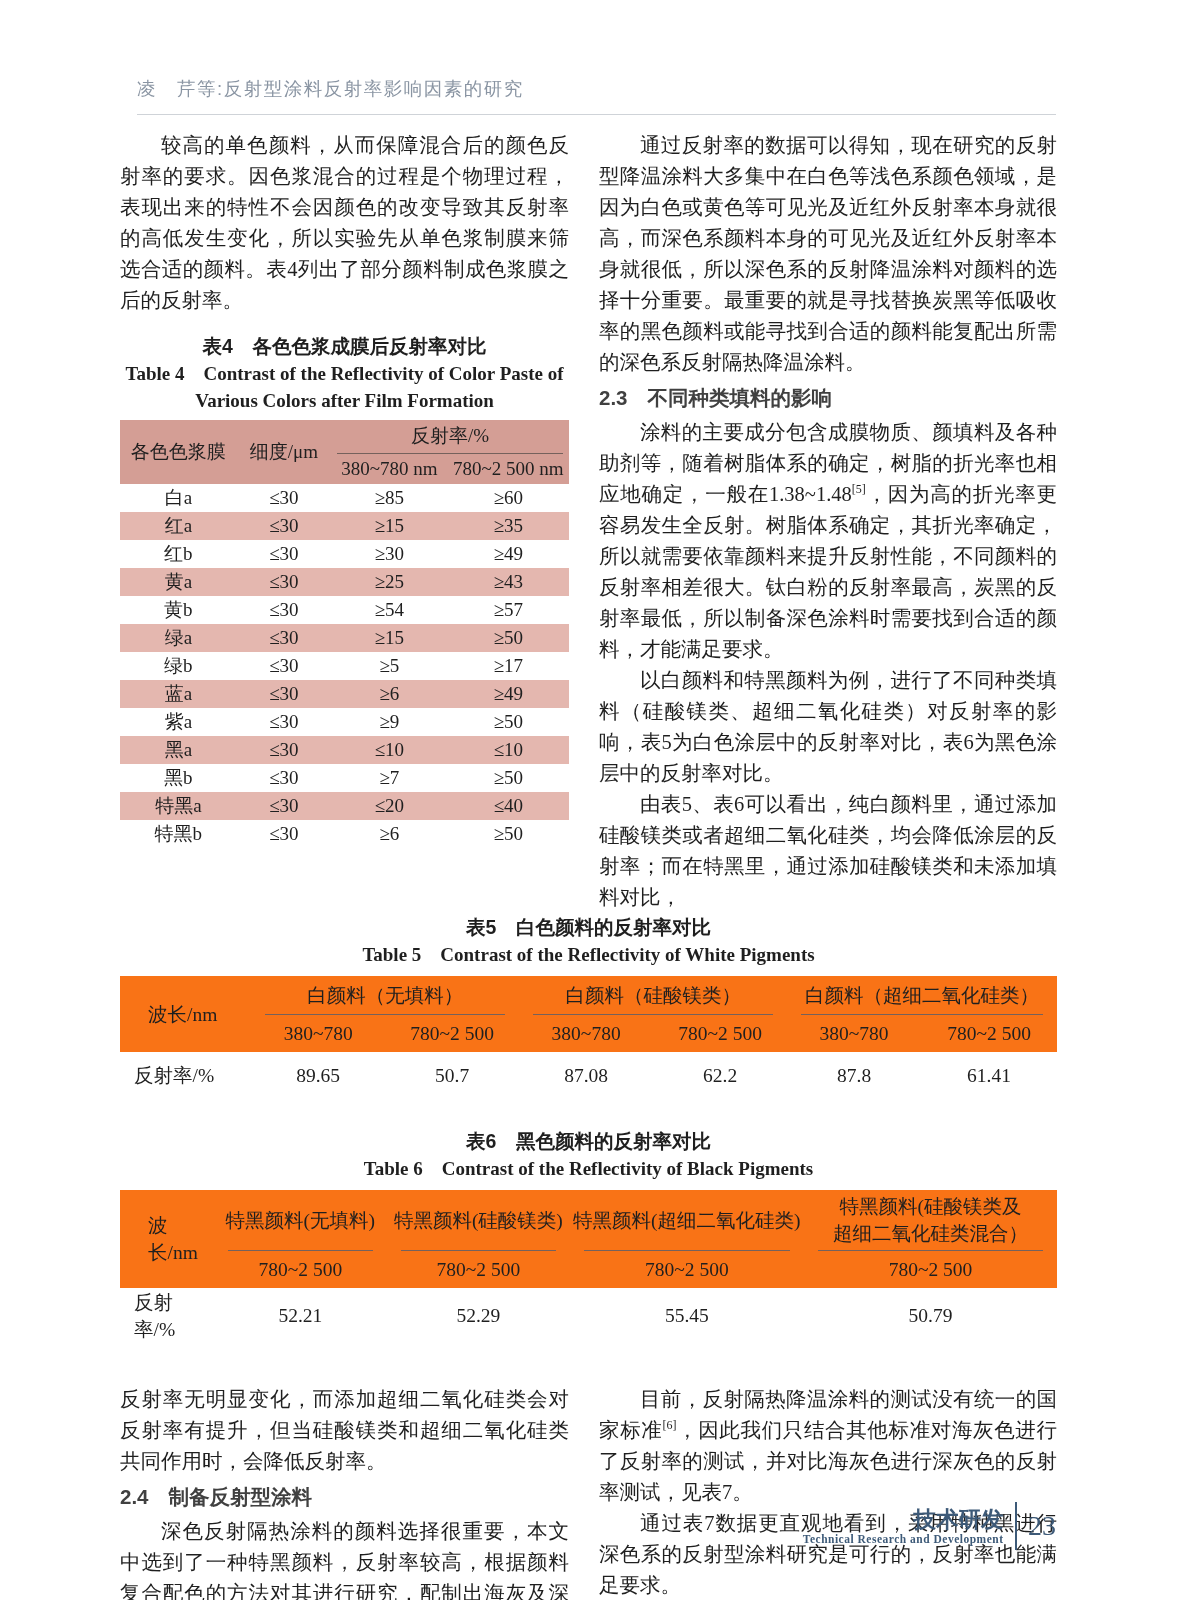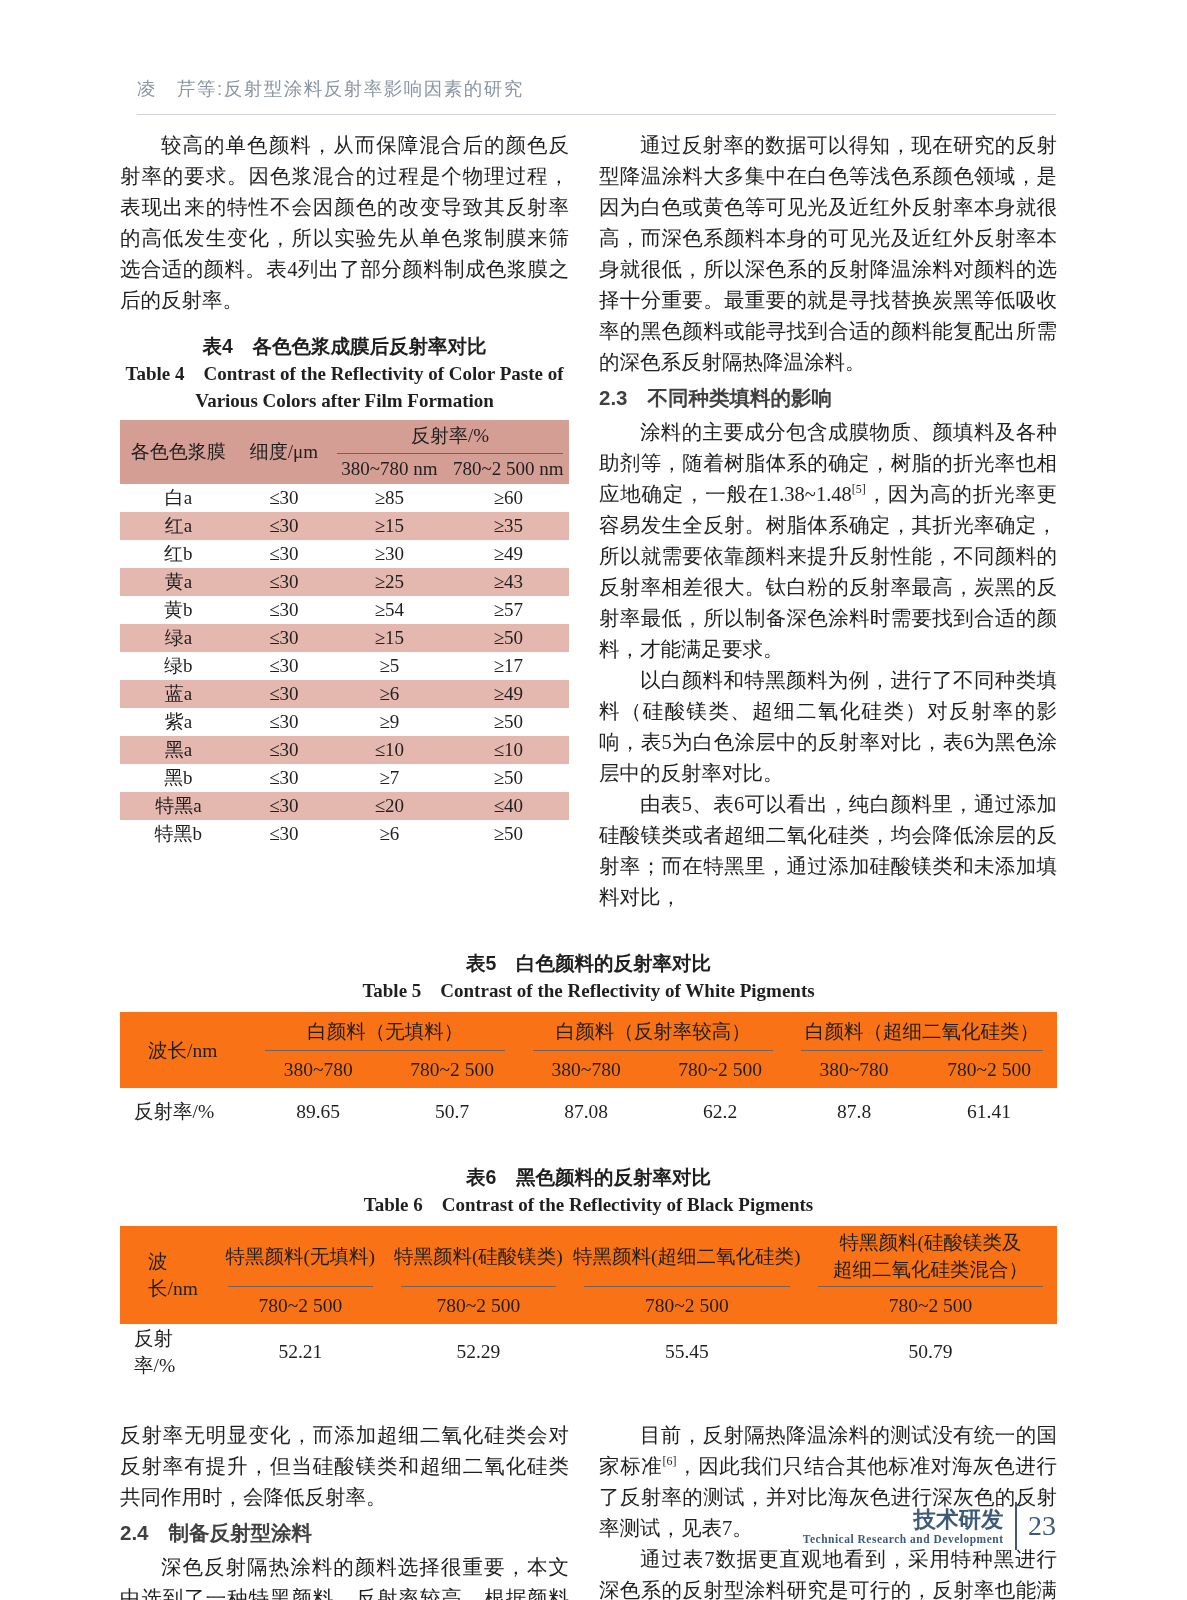--- a/index.html
+++ b/index.html
@@ -34,21 +34,21 @@
   .t4 th{font-weight:normal;}
   .t4 thead th{background:#d49e95;}
   .t4 th,.t4 td{text-align:center;padding:0;}
   .t4 thead .rh{vertical-align:middle;}
   .t4 .grp-u{margin:0 6px;border-bottom:1px solid #75615c;padding:3px 0 4px 0;}
   .t4 thead tr.subrow th{height:30px;}
   .t4 tbody td{height:28px;}
   .t4 tbody tr:nth-child(even){background:#e4b7af;}
 
   
-  .tbl-section{margin-top:36px;}
+  .tbl-section{}
   table.tw{width:100%;border-collapse:collapse;font-size:19.5px;}
   .tw thead th{background:#f97316;font-weight:normal;padding:0;}
   .tw .lbl{text-align:left;padding-left:28px;vertical-align:middle;}
   .tw .glabel{display:flex;flex-direction:column;align-items:center;justify-content:center;}
   .t5 .glabel{min-height:38px;}
   .t6 .glabel{min-height:60px;line-height:27px;}
   .gline{border-bottom:1px solid #75615c;margin:0 14px;}
   .tw tr.subrow th{height:37px;text-align:center;}
   .tw tbody td{height:45px;text-align:center;vertical-align:middle;}
   .tw tbody .lbl{padding-left:14px;}
@@ -215,21 +215,21 @@
             <col style="width:14.5%">
         </colgroup>
         <thead>
           <tr>
             <th class="lbl" rowspan="2">波长/nm</th>
             <th colspan="2">
               <div class="glabel">白颜料（无填料）</div>
               <div class="gline"></div>
             </th>
             <th colspan="2">
-              <div class="glabel">白颜料（反射率较高）</div>
+              <div class="glabel">白颜料（硅酸镁类）</div>
               <div class="gline"></div>
             </th>
             <th colspan="2">
               <div class="glabel">白颜料（超细二氧化硅类）</div>
               <div class="gline"></div>
             </th>
           </tr>
           <tr class="subrow">
             <th>380~780</th>
             <th>780~2 500</th>

